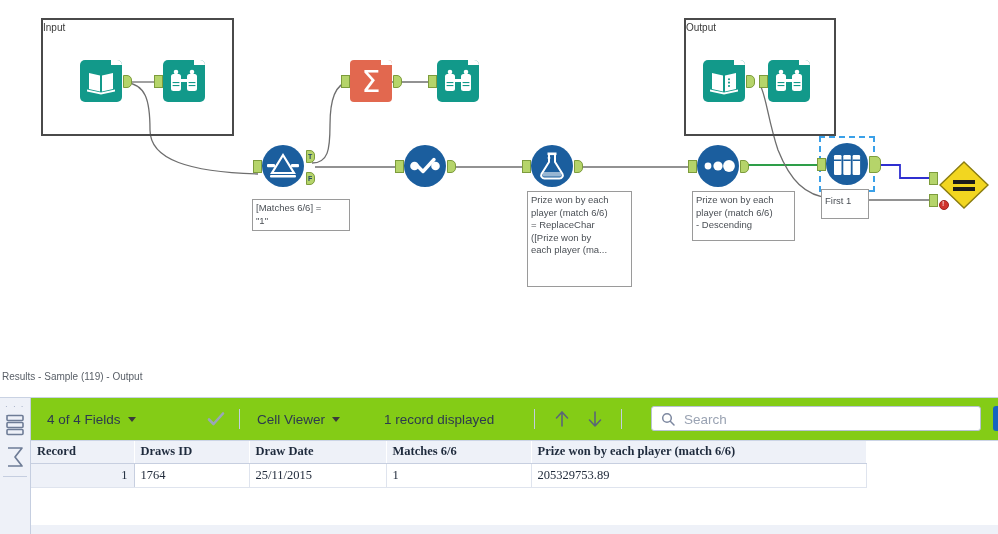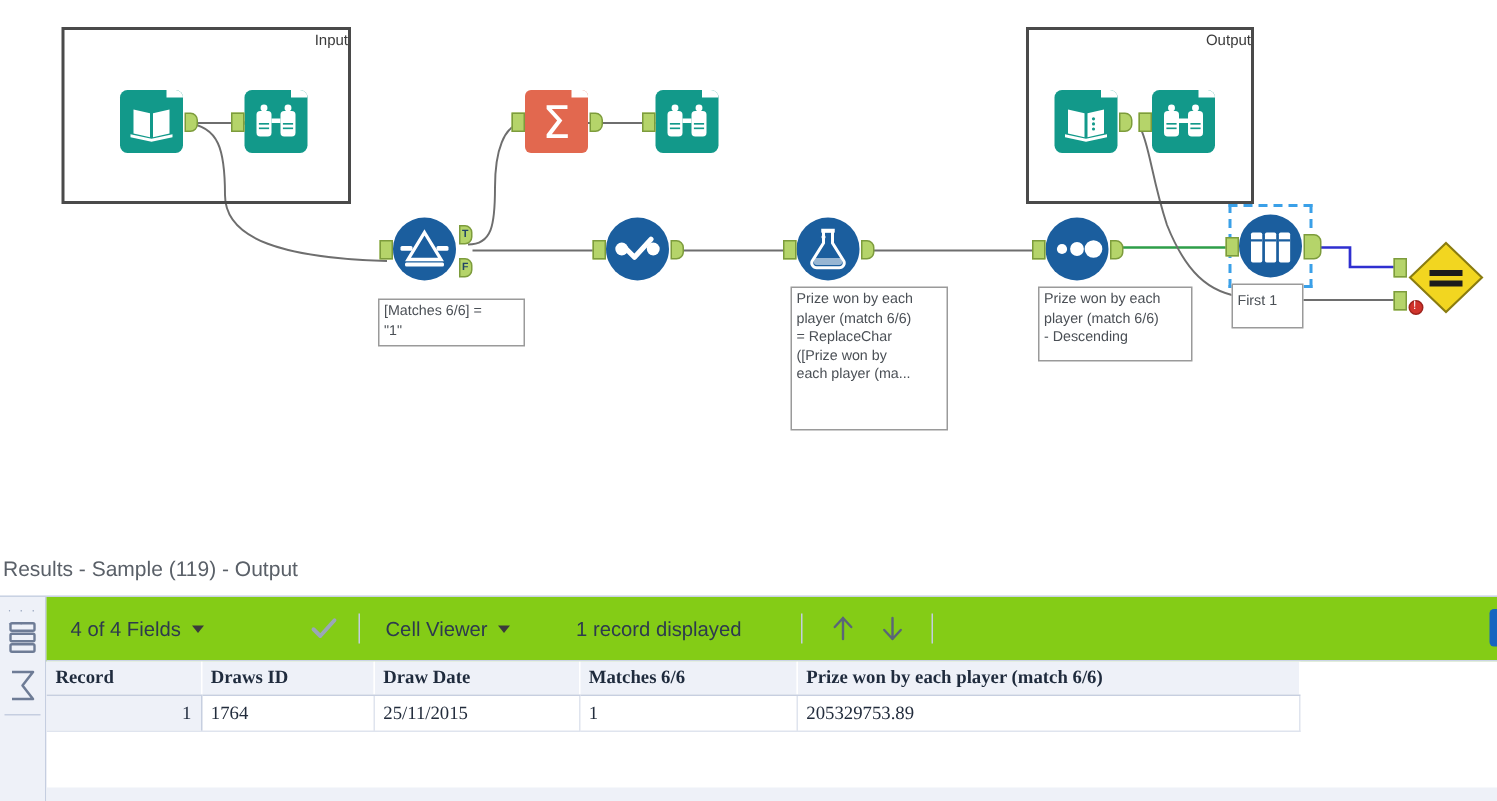--- a/index.html
+++ b/index.html
@@ -30,21 +30,21 @@
     position: absolute;
     border: 2px solid #4a4a4a;
     background: transparent;
     box-sizing: border-box;
   }
   .container-title {
     position: absolute;
     top: 2px;
     left: 0;
     width: 100%;
-    text-align: right;
+    text-align: left;
     font-size: 10px;
     color: #3b3b3b;
     font-family: "Liberation Sans", sans-serif;
   }
 
   
   .tool {
     position: absolute;
     width: 44px;
     height: 44px;
@@ -166,21 +166,21 @@
     width: 998px;
     height: 174px;
     background: #ffffff;
     border-top: 1px solid #ffffff;
   }
   #results-title {
     position: absolute;
     left: 0; top: 10px;
     height: 24px;
     padding-left: 2px;
-    font-size: 14px;
+    font-size: 10px;
     color: #5a6068;
     font-family: "Liberation Sans", sans-serif;
   }
   #results-body {
     position: absolute;
     left: 0; top: 36px;
     right: 0; bottom: 0;
     background: #eef1f8;
     border-top: 1px solid #c9d2e3;
   }
@@ -652,20 +652,29 @@
           </svg>
         </div>
         <div class="tb-icon-btn" style="left:554px;">
           <svg width="20" height="20" viewBox="0 0 20 20">
             <path d="M10,17 L10,3 M10,17 L4.5,11 M10,17 L15.5,11" fill="none" stroke="#5a6578" stroke-width="1.6" stroke-linecap="round"></path>
           </svg>
         </div>
 
         <div class="tb-sep" style="left:590px;"></div>
 
+        <div id="search-wrap">
+          <div id="search-icon-el">
+            <svg width="14" height="14" viewBox="0 0 14 14">
+              <circle cx="6" cy="6" r="4.3" fill="none" stroke="#7d88a0" stroke-width="1.5"></circle>
+              <path d="M9.3,9.3 L13,13" stroke="#7d88a0" stroke-width="1.5" stroke-linecap="round"></path>
+            </svg>
+          </div>
+          <input id="search-input" type="text" placeholder="Search" style="">
+        </div>
 
         <div id="blue-btn">
           
         </div>
       </div>
 
       <div id="grid">
         <table class="datagrid">
           <colgroup>
             <col style="width:103px">

